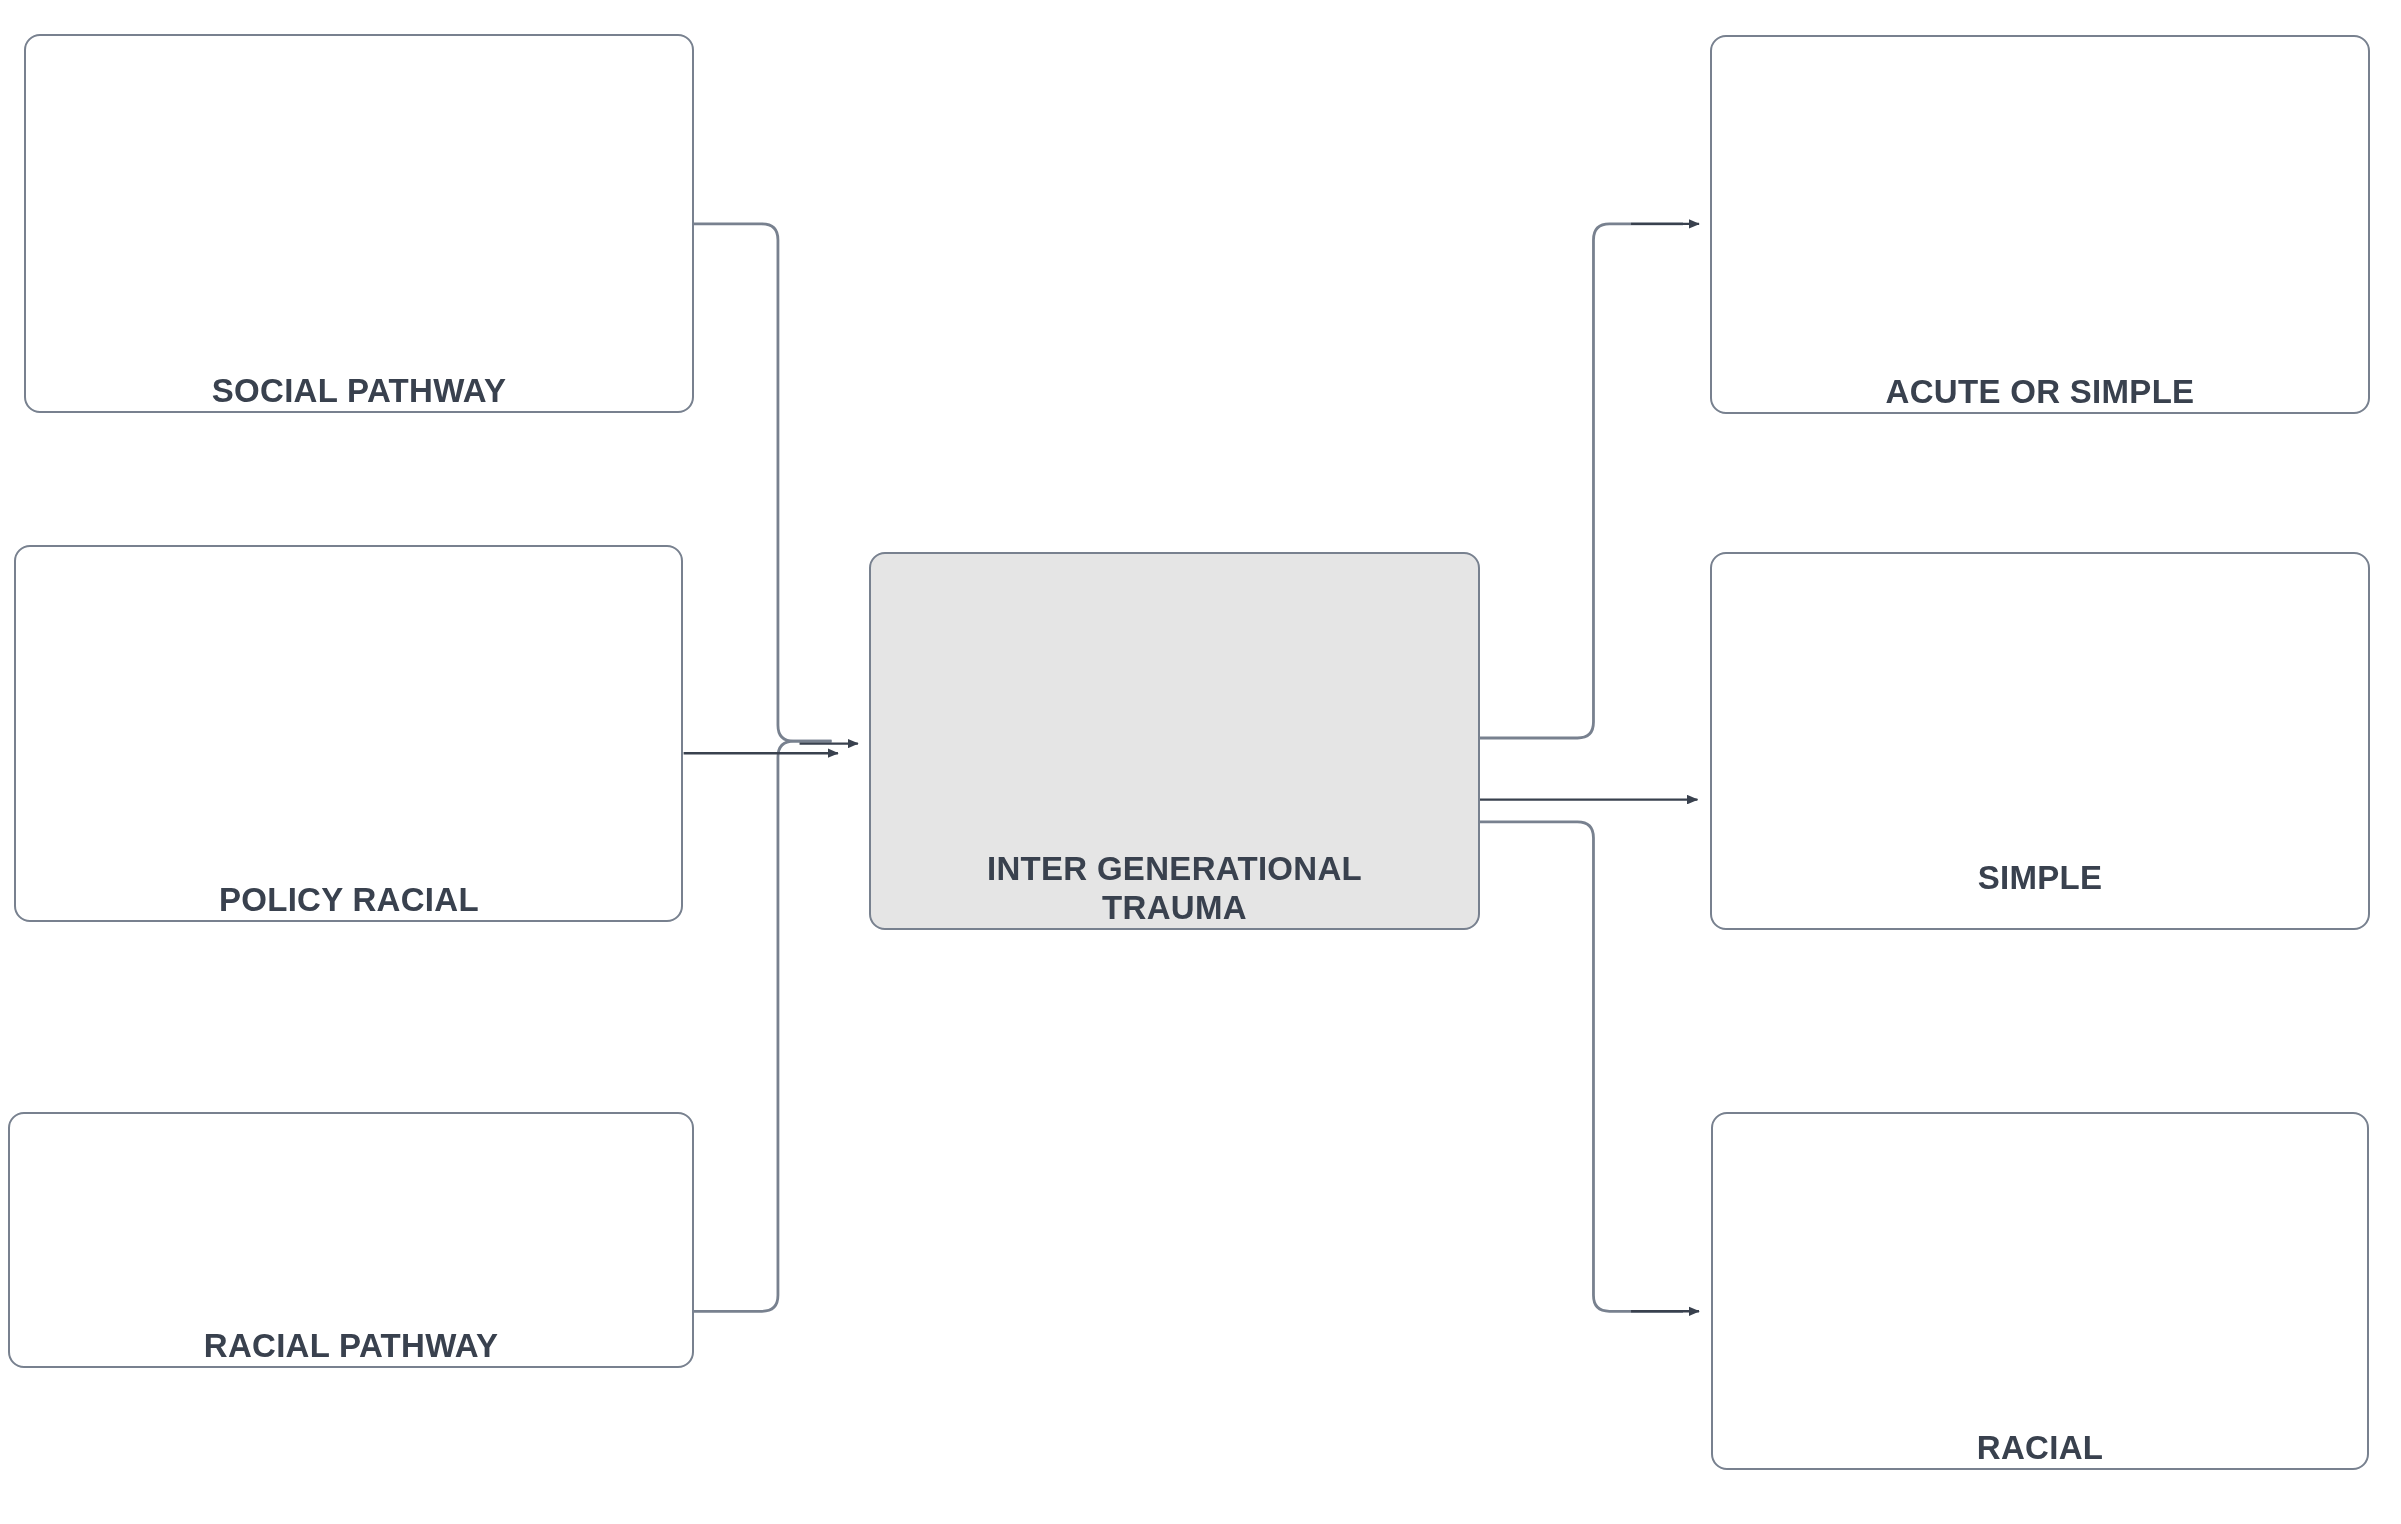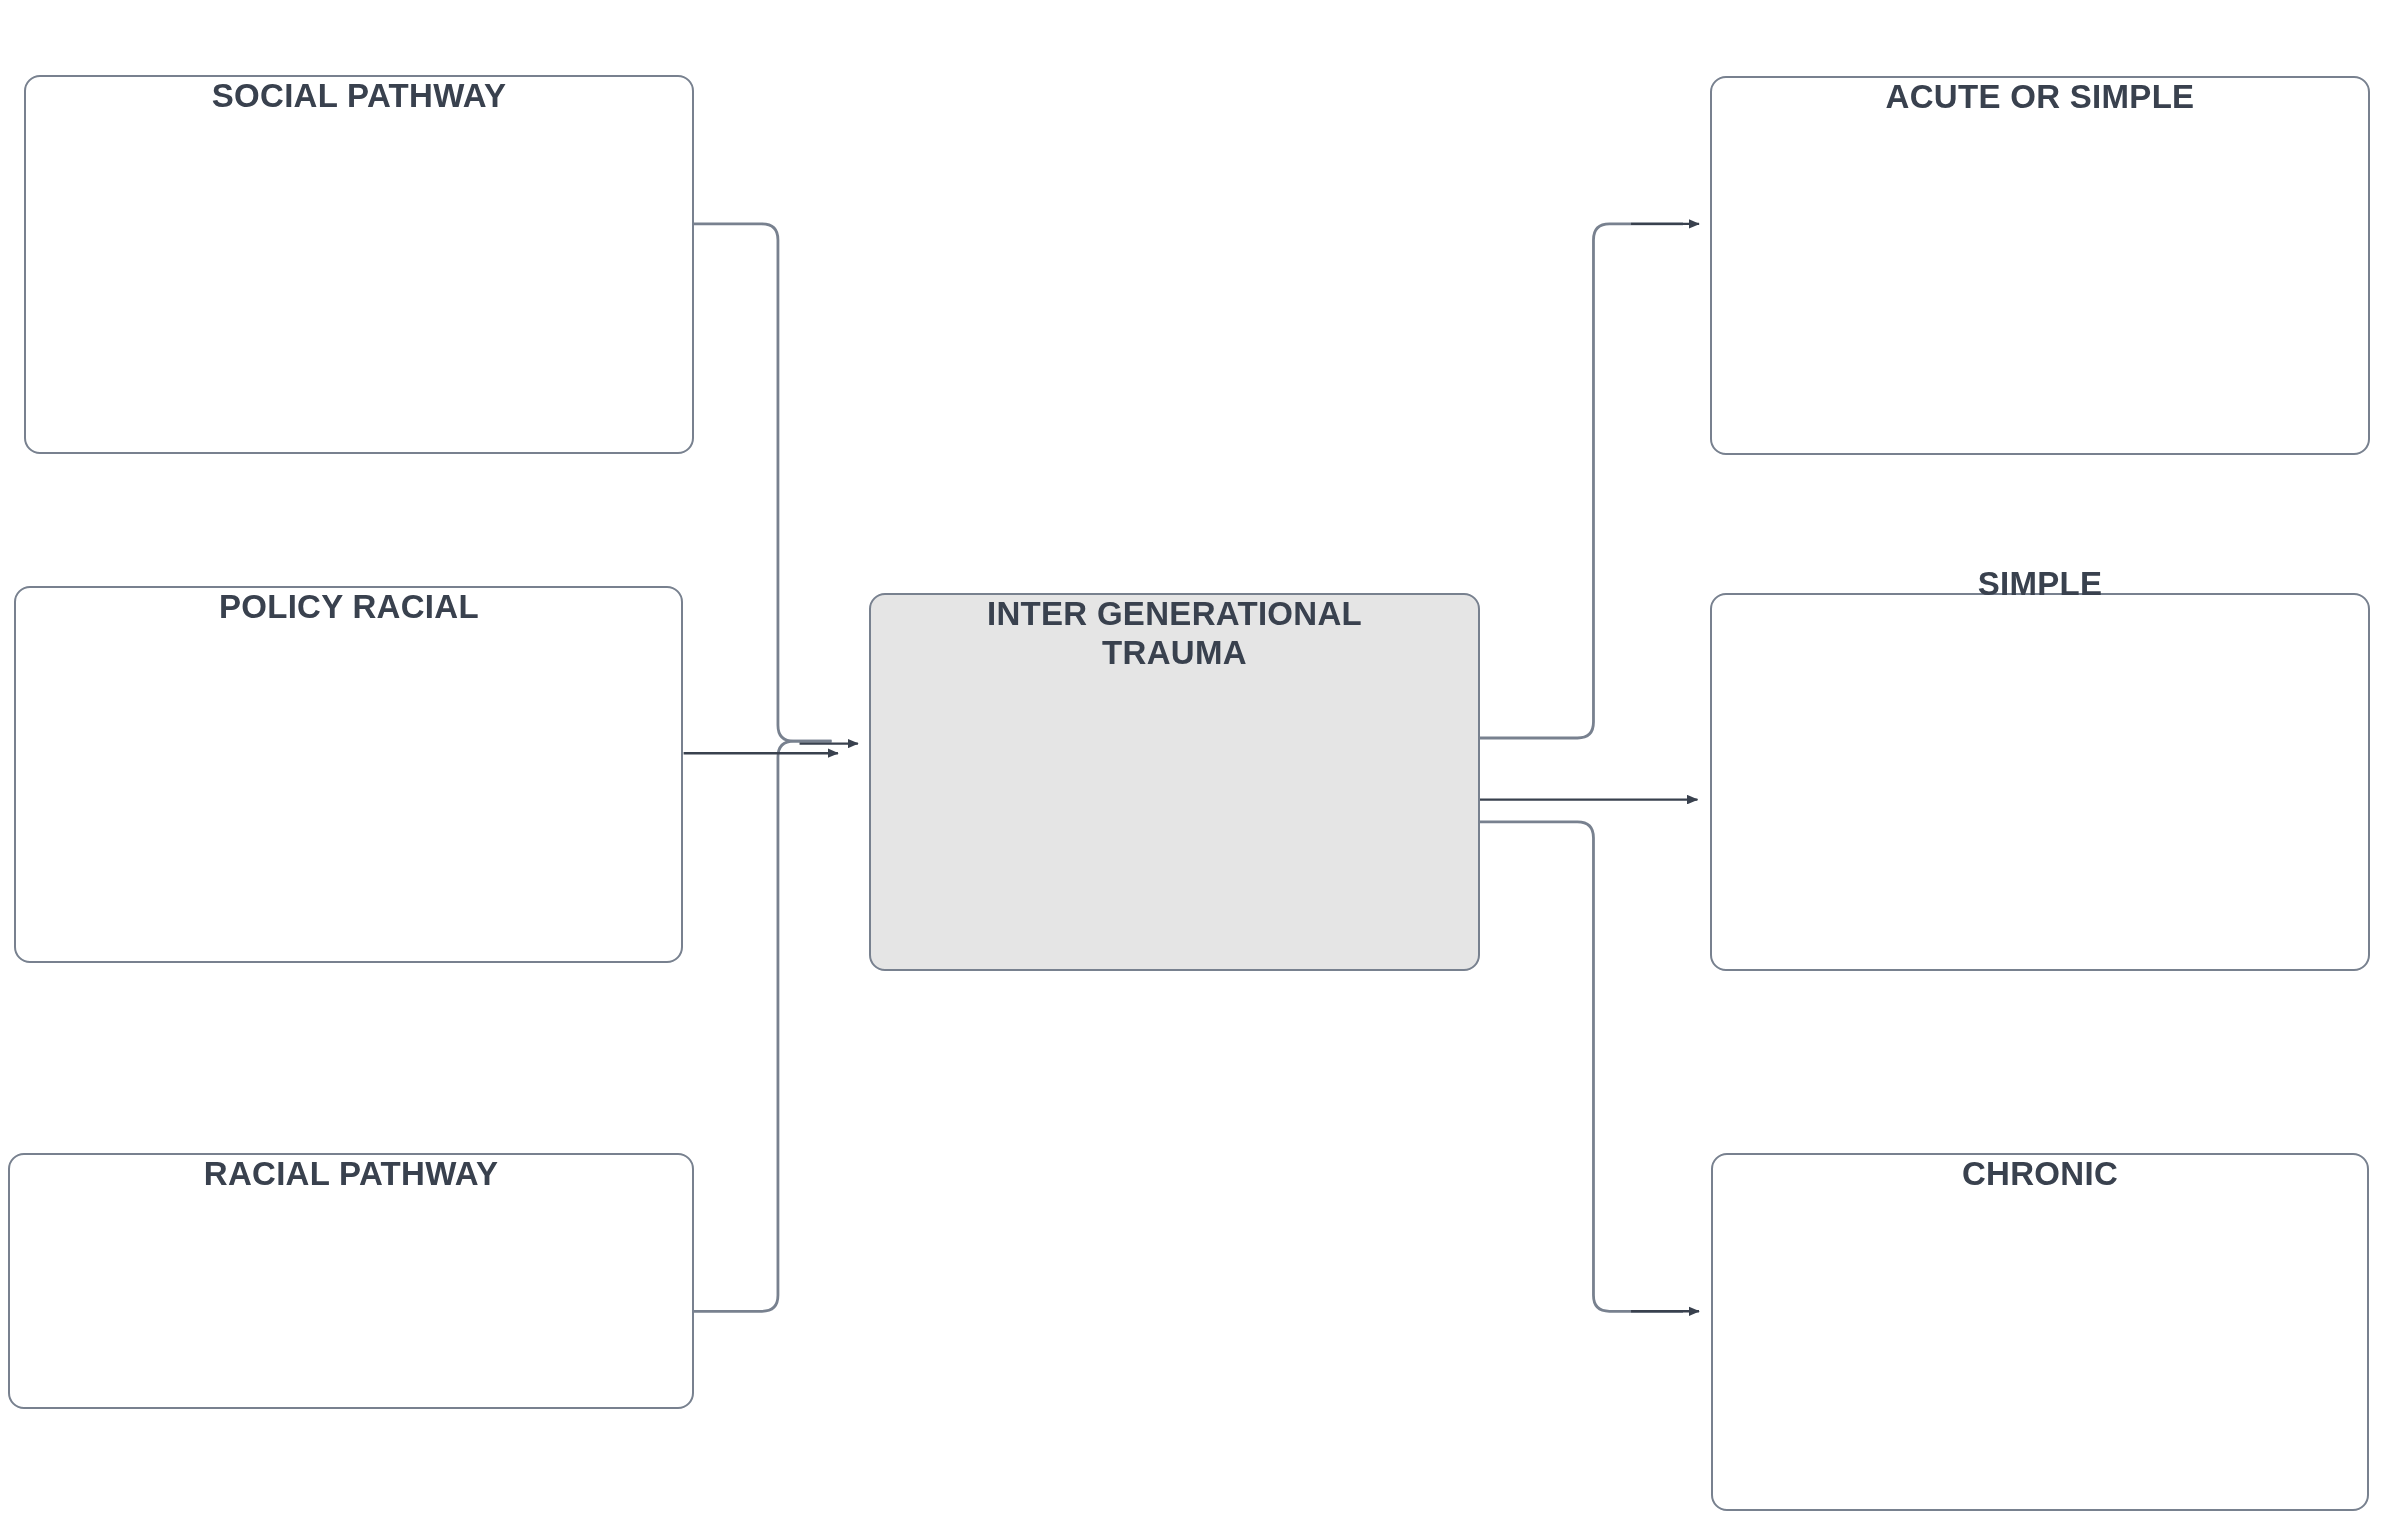--- a/index.html
+++ b/index.html
@@ -26,25 +26,24 @@
     height: 1524px;
     pointer-events: none;
   }
   .node {
     position: absolute;
     box-sizing: border-box;
     border: 2.4px solid #78818f;
     border-radius: 16px;
     background: #ffffff;
     display: flex;
-    align-items: flex-start;
+    align-items: flex-end;
     justify-content: center;
     text-align: center;
     padding: 0 21px;
-    margin-top: 41px;
   }
   .node.pink {
     background: #e5e5e5;
   }
   .node-label {
     font-family: "Liberation Sans", sans-serif;
     font-weight: bold;
     font-size: 33px;
     line-height: 1.18;
     letter-spacing: 0.3px;
@@ -117,17 +116,17 @@
 
   <div class="node" id="node-acute">
     <span class="node-label">ACUTE OR SIMPLE</span>
   </div>
 
   <div class="node" id="node-complex">
     <span class="node-label">SIMPLE</span>
   </div>
 
   <div class="node" id="node-chronic">
-    <span class="node-label">CHRONIC</span>
+    <span class="node-label">RACIAL</span>
   </div>
 
 </div>
 
 
 </body></html>

